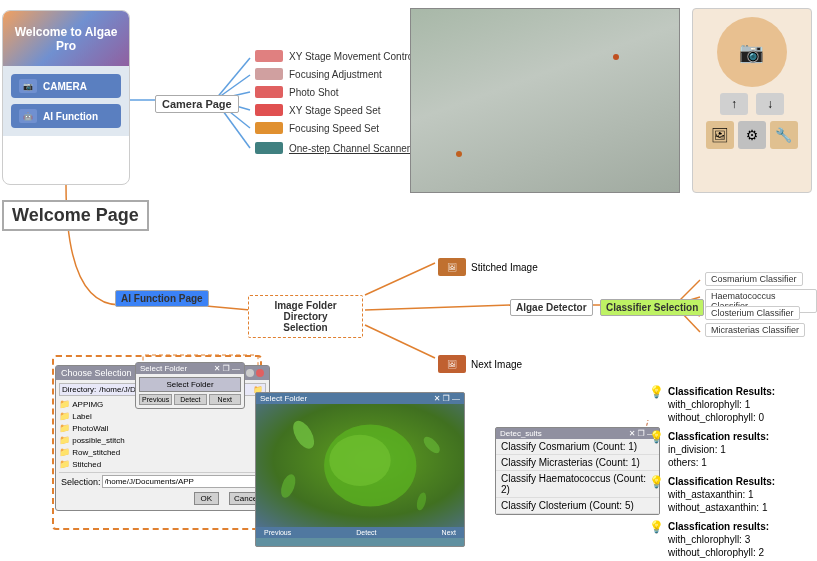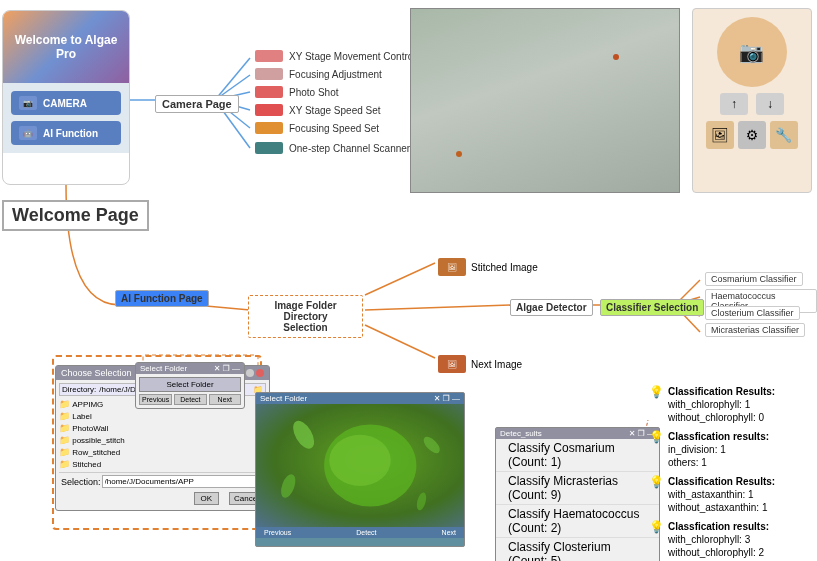--- a/index.html
+++ b/index.html
@@ -19,21 +19,21 @@
       left: 2px;
       top: 10px;
       width: 128px;
       height: 175px;
       border-radius: 8px;
       overflow: hidden;
       border: 1px solid #ccc;
     }
     .welcome-header {
       background: linear-gradient(135deg, #f0a060 0%, #7090d0 50%, #9060a0 100%);
-      height: 72px;
+      height: 55px;
       display: flex;
       align-items: center;
       justify-content: center;
       color: white;
       font-weight: bold;
       font-size: 12px;
       text-align: center;
       padding: 4px;
     }
     .welcome-btn {
@@ -490,22 +490,22 @@
     }
     .detect-titlebar {
       background: #9090a0;
       color: white;
       font-size: 8px;
       padding: 1px 4px;
       display: flex;
       justify-content: space-between;
     }
     .detect-item {
-      padding: 2px 12px;
-      font-size: 12px;
+      padding: 2px 5px;
+      font-size: 10px;
       border-bottom: 1px solid #ddd;
     }
 
     
     .classif-results-box {
       position: absolute;
       right: 3px;
       top: 385px;
       width: 165px;
     }
@@ -618,21 +618,21 @@
   <span>Photo Shot</span>
 </div>
 <div class="feature-item" style="left:255px; top:104px;">
   <div class="feature-dot" style="background:#e05050;"></div>
   <span>XY Stage Speed Set</span>
 </div>
 <div class="feature-item" style="left:255px; top:122px;">
   <div class="feature-dot" style="background:#e09030;"></div>
   <span>Focusing Speed Set</span>
 </div>
-<div class="feature-item" style="left:255px; top:142px;">
+<div class="feature-item" style="left:255px; top:142px;text-decoration:underline;">
   <div class="feature-dot" style="background:#408080;"></div>
   <span>One-step Channel Scanner</span>
 </div>
 
 <div class="camera-screen">
   <div class="camera-screen-inner">
     <div class="camera-dot" style="top:45px; right:60px;"></div>
     <div class="camera-dot" style="bottom:35px; left:45px; background:#c06020;"></div>
   </div>
 </div>
@@ -788,21 +788,21 @@
     <span class="algae-footer-btn">Next</span>
   </div>
 </div>
 
 <div class="detect-results-box">
   <div class="detect-titlebar">
     <span>Detec_sults</span>
     <span>✕ ❐ —</span>
   </div>
   <div class="detect-item"><span>Classify Cosmarium (Count: 1)</span></div>
-  <div class="detect-item"><span>Classify Micrasterias (Count: 9)</span></div>
+  <div class="detect-item"><span>Classify Micrasterias (Count: 1)</span></div>
   <div class="detect-item"><span>Classify Haematococcus (Count: 2)</span></div>
   <div class="detect-item"><span>Classify Closterium (Count: 5)</span></div>
 </div>
 
 <div class="classif-results-box">
   <div class="classif-item">
     <span class="classif-bulb">💡</span>
     <div class="classif-text">
       <span class="classif-bold">Classification Results:</span><br>
       <span>with_chlorophyll: 1</span><br>

